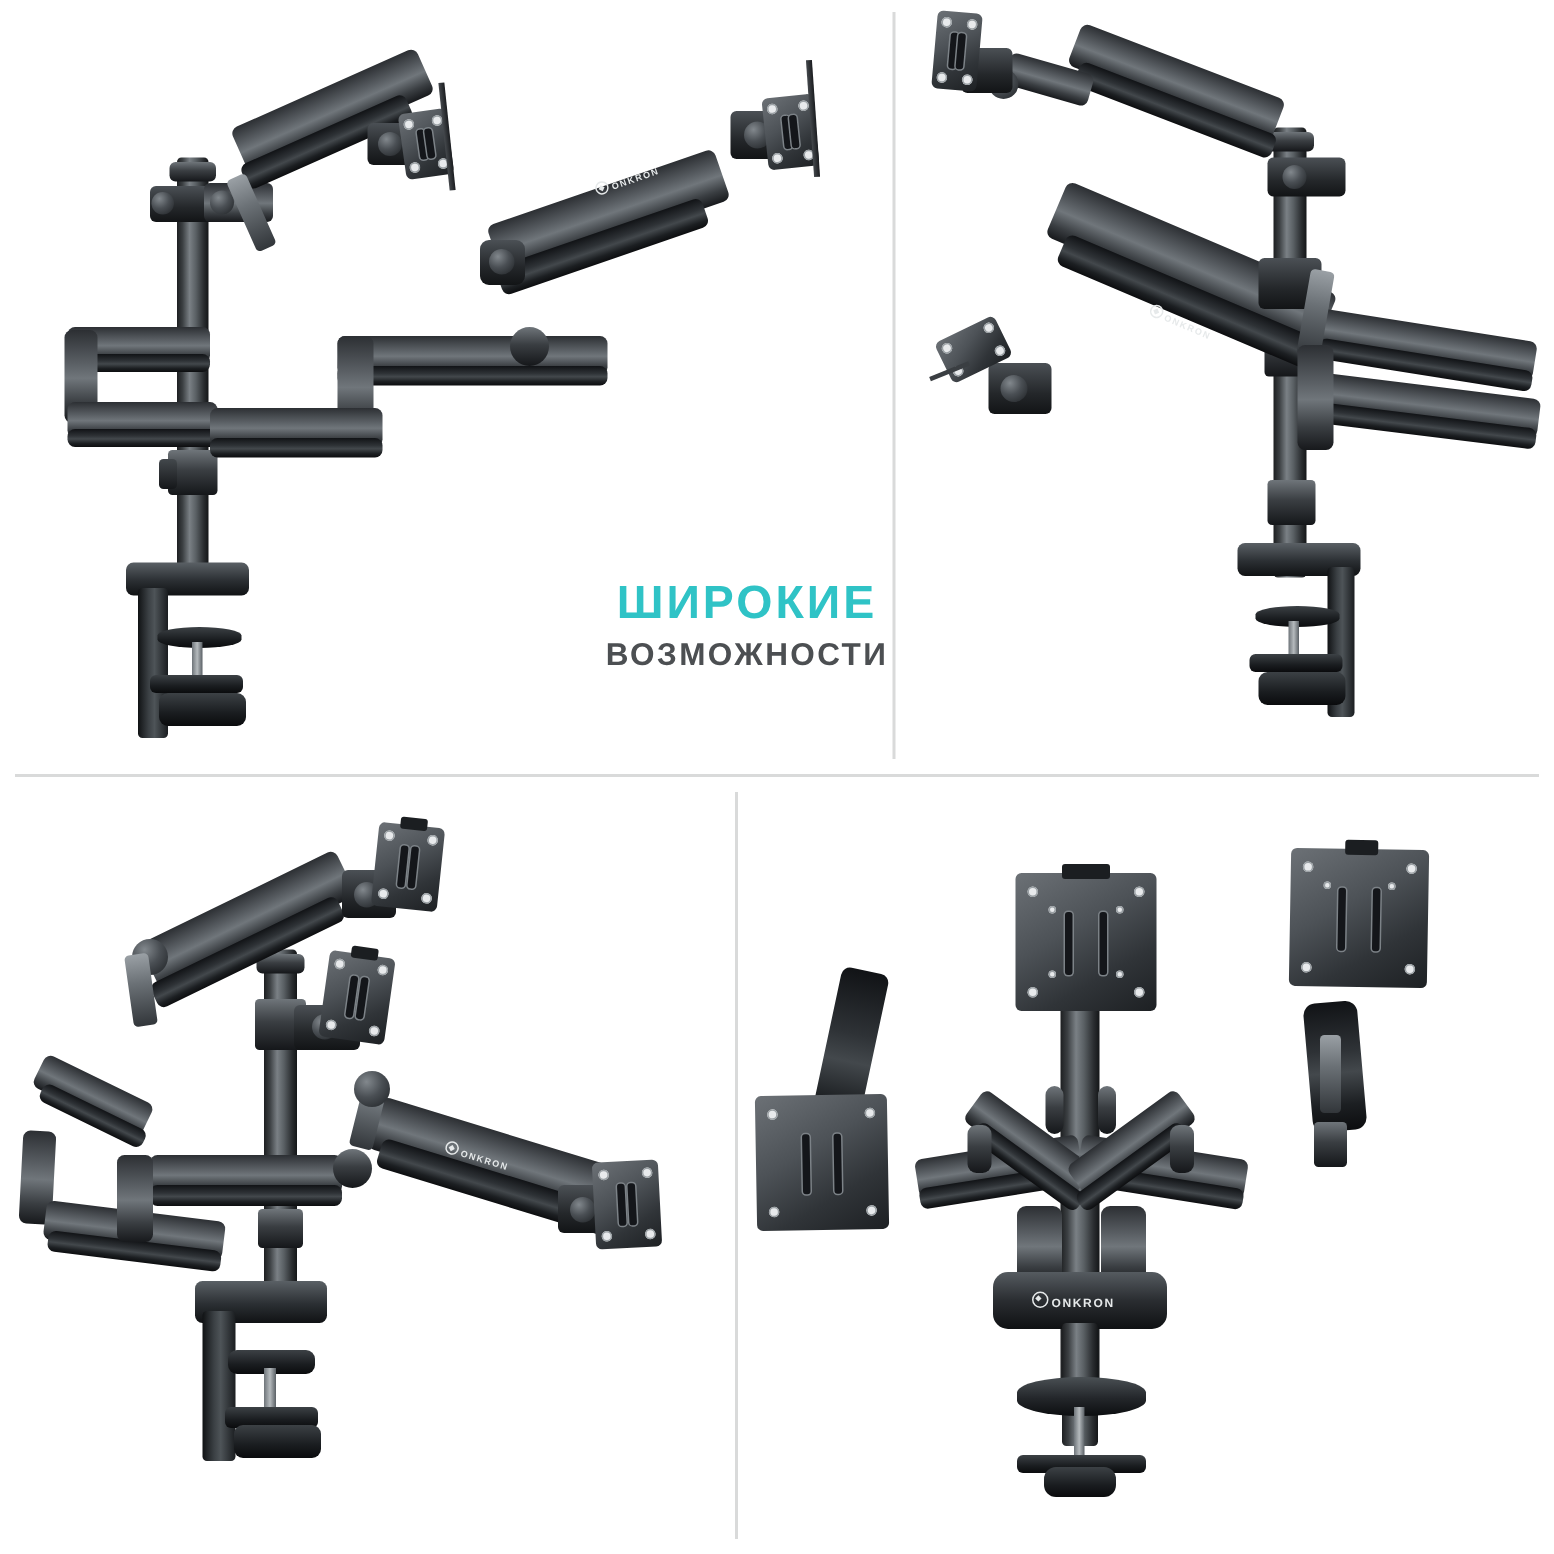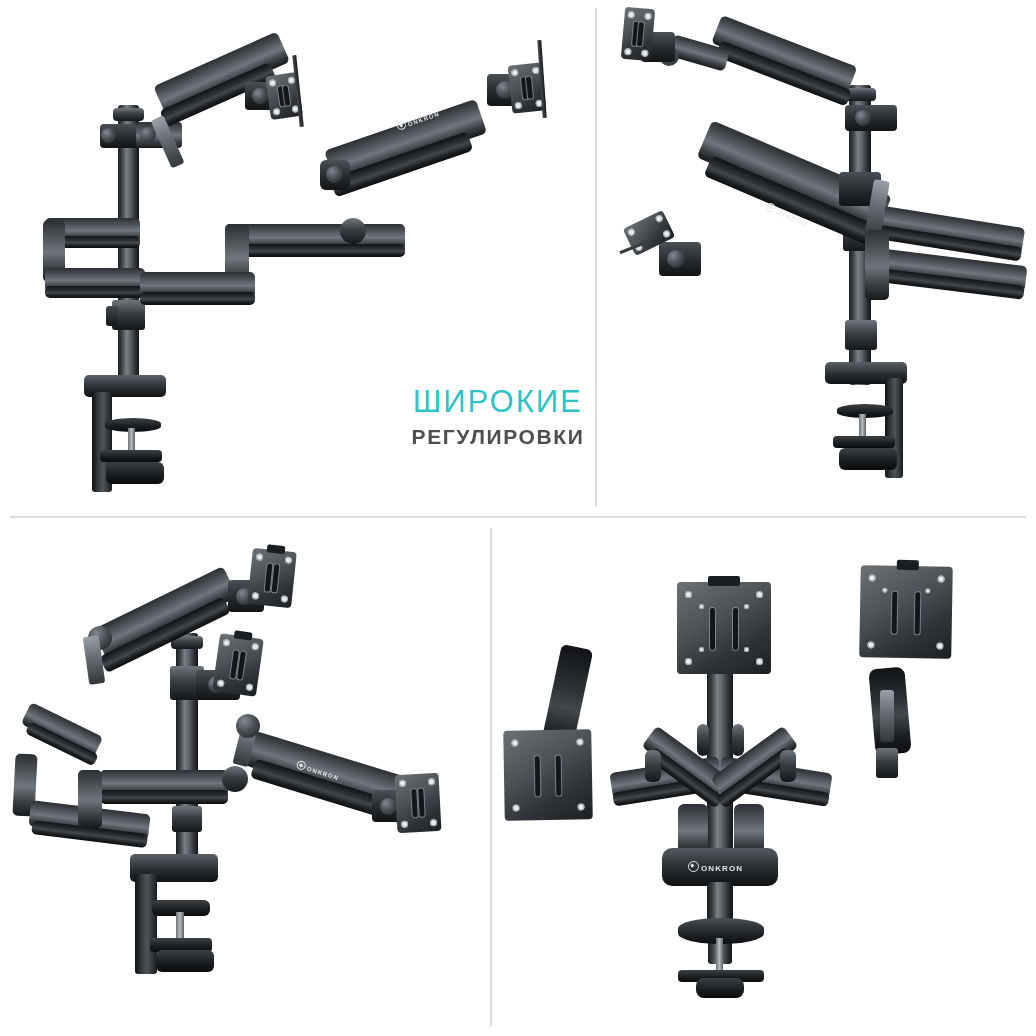--- a/index.html
+++ b/index.html
@@ -14,21 +14,21 @@
 
   
   .quad{position:absolute;overflow:hidden;}
   #quad-tl{left:0;top:0;width:595px;height:516px;}
   #quad-tr{left:597px;top:0;width:439px;height:516px;}
   #quad-bl{left:0;top:518px;width:490px;height:518px;}
   #quad-br{left:492px;top:518px;width:544px;height:518px;}
 
   
   #caption{position:absolute;left:318px;top:382px;width:360px;text-align:center;}
-  #caption .line1{font-size:31px;font-weight:400;letter-spacing:2.0px;line-height:40px;color:#2fc3c6;}
+  #caption .line1{font-size:31px;font-weight:700;letter-spacing:2.0px;line-height:40px;color:#2fc3c6;}
   #caption .line2,#caption .line3{font-size:21px;font-weight:700;letter-spacing:1.6px;line-height:29px;color:#4c4f52;}
 
   
   .part{position:absolute;}
   .pole{background:linear-gradient(90deg,#1d1f21 0%,#3c4043 18%,#7a8085 40%,#5a6064 60%,#2a2d30 85%,#141618 100%);border-radius:3px;}
   .arm{background:linear-gradient(180deg,#2c2f33 0%,#595e63 35%,#70767b 52%,#3a3e42 78%,#17191c 100%);border-radius:5px;}
   .arm-dark{background:linear-gradient(180deg,#111316 0%,#2e3236 38%,#43484c 55%,#1c1f22 80%,#0c0d0f 100%);border-radius:5px;}
   .joint{background:radial-gradient(circle at 35% 30%,#82888d 0%,#4a4f54 45%,#1d2023 100%);border-radius:50%;}
   .knuckle{background:linear-gradient(180deg,#4b5055 0%,#24272a 60%,#121416 100%);border-radius:4px;}
   .collar{background:linear-gradient(180deg,#6f757a 0%,#3a3e42 45%,#15171a 100%);border-radius:3px;}
@@ -312,16 +312,16 @@
 
     <div class="part pole" style="left:216px;top:364px;width:24px;height:82px;"></div>
     <div class="part grommet" style="left:186px;top:400px;width:86px;height:26px;"></div>
     <div class="part screwrod" style="left:224px;top:420px;width:7px;height:48px;"></div>
     <div class="part pad" style="left:186px;top:452px;width:86px;height:12px;border-radius:4px;"></div>
     <div class="part pad" style="left:204px;top:460px;width:48px;height:20px;border-radius:8px;"></div>
   </div>
 
   <div id="caption">
     <div class="line1">ШИРОКИЕ</div>
-    <div class="line2">РЕГУЛИРОВКИ</div>
+    <div class="line2">ВОЗМОЖНОСТИ</div>
   </div>
 
 </div>
 
 </body></html>

